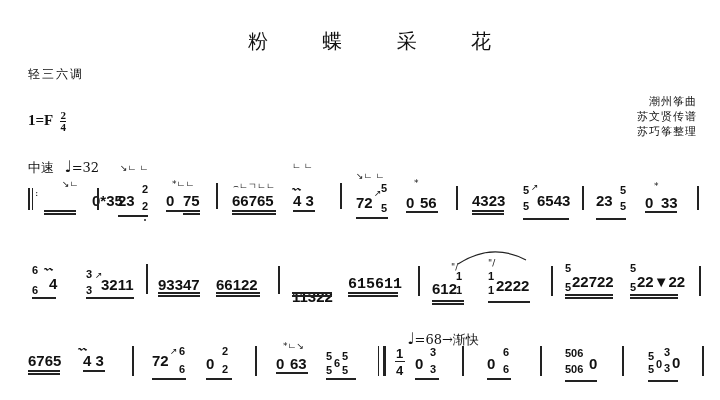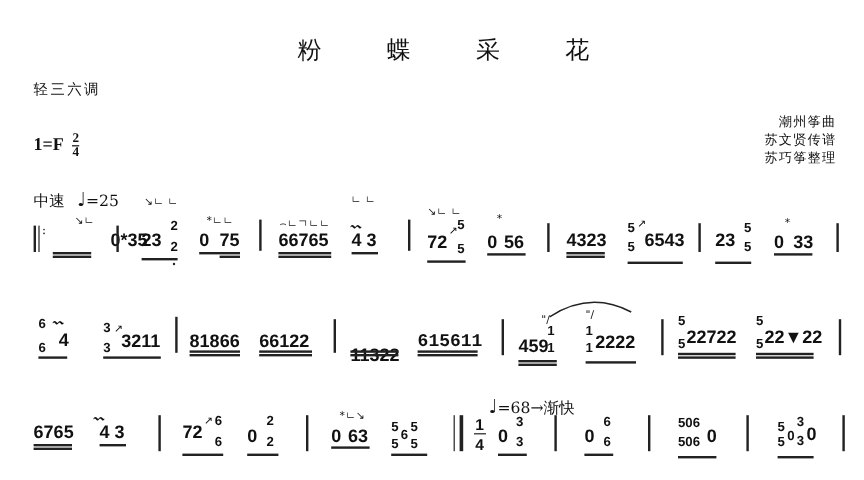--- a/index.html
+++ b/index.html
@@ -35,21 +35,21 @@
   </span>
 </div>
 <div class="abs credits">
   <div>潮州筝曲</div>
   <div>苏文贤传谱</div>
   <div>苏巧筝整理</div>
 </div>
 
 <div class="abs tempo" style="top:157px;left:28px;">
   <span>中速</span>
-  <span style="font-size:16px;margin-left:6px;">♩</span><span>=25</span>
+  <span style="font-size:16px;margin-left:6px;">♩</span><span>=32</span>
 </div>
 
 <div>
   <div class="bar" style="left:28px;top:188px;height:22px;"></div>
   <div class="bar" style="left:32px;top:188px;height:22px;width:1px;"></div>
   <div class="abs" style="left:35px;top:190px;font-size:10px;line-height:6px;">:</div>
   <span class="abs orn" style="left:62px;top:178px;">↘ㄴ</span>
   <span class="abs note" style="left:44px;top:192px;margin-left:48px;">0*35</span>
   <div class="ul" style="left:44px;top:210px;width:32px;"></div>
   <div class="ul" style="left:44px;top:213px;width:32px;"></div>
@@ -124,21 +124,21 @@
   <span class="abs note" style="left:49px;top:275px;">4</span>
   <div class="ul" style="left:32px;top:297px;width:24px;"></div>
   <span class="abs sm" style="left:86px;top:268px;">3</span>
   <span class="abs sm" style="left:86px;top:284px;">3</span>
   <span class="abs orn" style="left:95px;top:270px;">↗</span>
   <span class="abs note" style="left:101px;top:276px;">3211</span>
   <div class="ul" style="left:86px;top:297px;width:48px;"></div>
 
   <div class="bar" style="left:146px;top:264px;height:30px;"></div>
 
-  <span class="abs note" style="left:158px;top:276px;">81866</span>
+  <span class="abs note" style="left:158px;top:276px;">93347</span>
   <div class="ul" style="left:158px;top:292px;width:42px;"></div>
   <div class="ul" style="left:158px;top:295px;width:42px;"></div>
   <span class="abs note" style="left:216px;top:276px;">66122</span>
   <div class="ul" style="left:216px;top:292px;width:44px;"></div>
   <div class="ul" style="left:216px;top:295px;width:44px;"></div>
 
   <div class="bar" style="left:278px;top:266px;height:28px;"></div>
 
   <span class="abs note" style="left:292px;top:288px;">11322</span>
   <div class="ul" style="left:292px;top:292px;width:40px;"></div>
@@ -146,21 +146,21 @@
   <span class="abs note" style="left:348px;top:276px;font-family:Liberation Mono, monospace;">615611</span>
   <div class="ul" style="left:348px;top:292px;width:50px;"></div>
   <div class="ul" style="left:348px;top:295px;width:50px;"></div>
 
   <div class="bar" style="left:418px;top:266px;height:30px;"></div>
 
   <svg class="abs" style="left:456px;top:248px;" width="72" height="18">
     <path d="M2 16 Q 36 -6 70 12" stroke="#222" stroke-width="1.2" fill="none"></path>
   </svg>
   <span class="abs orn" style="left:451px;top:262px;">"/</span>
-  <span class="abs note" style="left:432px;top:280px;">459</span>
+  <span class="abs note" style="left:432px;top:280px;">612</span>
   <span class="abs sm" style="left:456px;top:270px;">1</span>
   <span class="abs sm" style="left:456px;top:284px;">1</span>
   <div class="ul" style="left:432px;top:300px;width:32px;"></div>
   <div class="ul" style="left:432px;top:303px;width:32px;"></div>
   <span class="abs orn" style="left:488px;top:258px;">"/</span>
   <span class="abs sm" style="left:488px;top:270px;">1</span>
   <span class="abs sm" style="left:488px;top:284px;">1</span>
   <span class="abs note" style="left:496px;top:277px;">2222</span>
   <div class="ul" style="left:488px;top:301px;width:42px;"></div>
 

